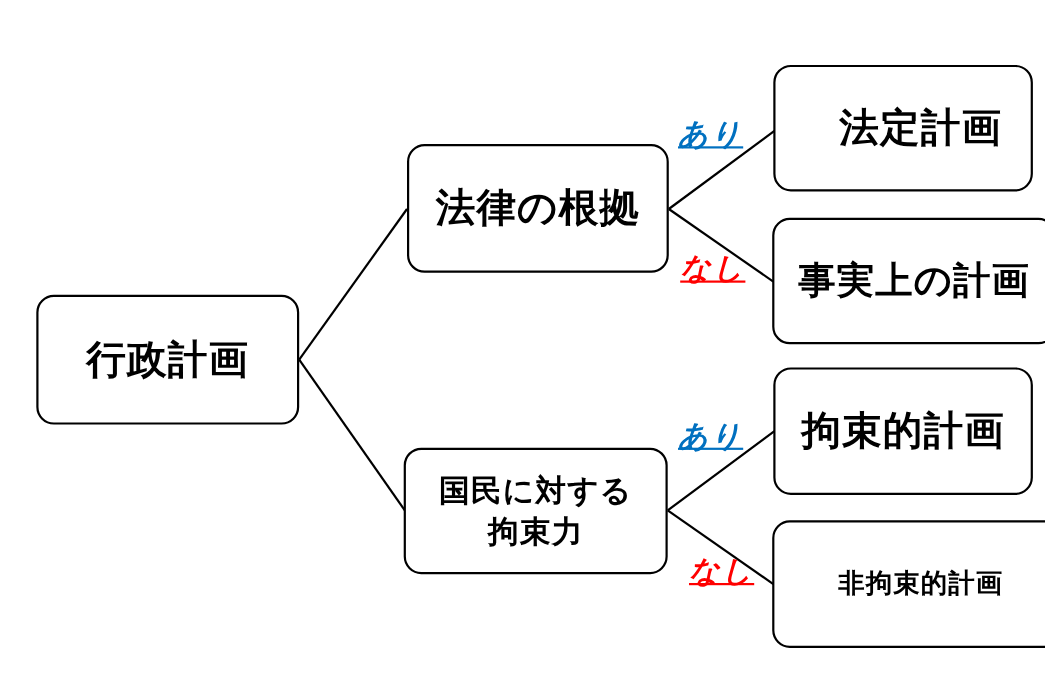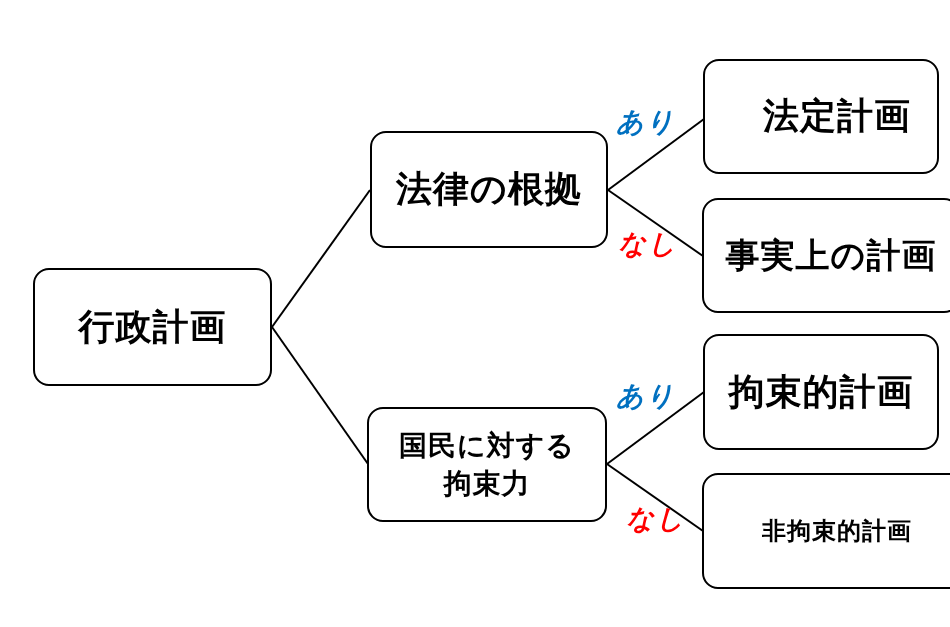--- a/index.html
+++ b/index.html
@@ -47,20 +47,21 @@
   .node-bindplan   { left: 703px; top: 334px; width: 236px; height: 116px; }
   .node-nonbind    { left: 702px; top: 473px; width: 270px; height: 116px; font-size: 24px; }
   .edge-label {
     position: absolute;
     transform: translate(-50%, -50%);
     font-weight: bold;
     font-style: italic;
     font-size: 27px;
     letter-spacing: 2px;
     white-space: nowrap;
+    text-decoration: underline;
   }
   .edge-yes-top    { left: 646px; top: 122px; }
   .edge-no-top     { left: 648px; top: 244px; }
   .edge-yes-bottom { left: 646px; top: 396px; }
   .edge-no-bottom  { left: 656px; top: 519px; }
 </style>
 </head>
 <body>
 
 <div class="canvas">

